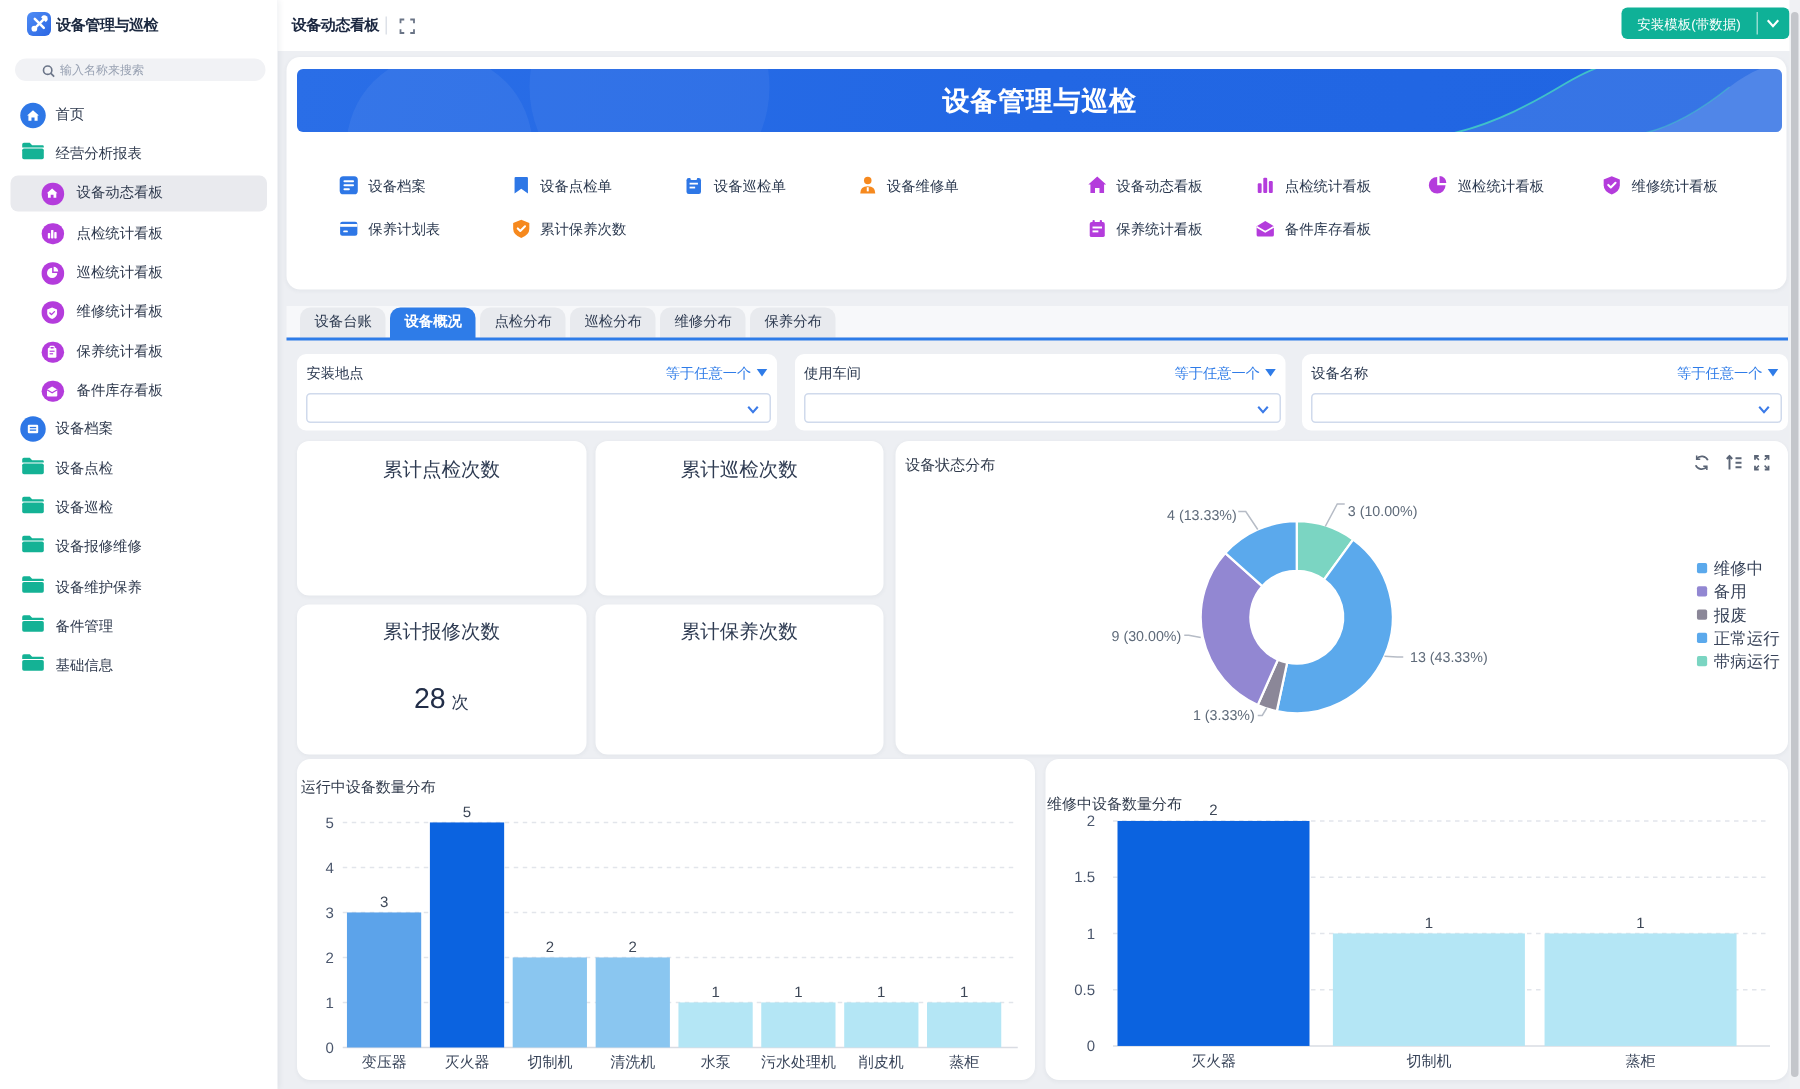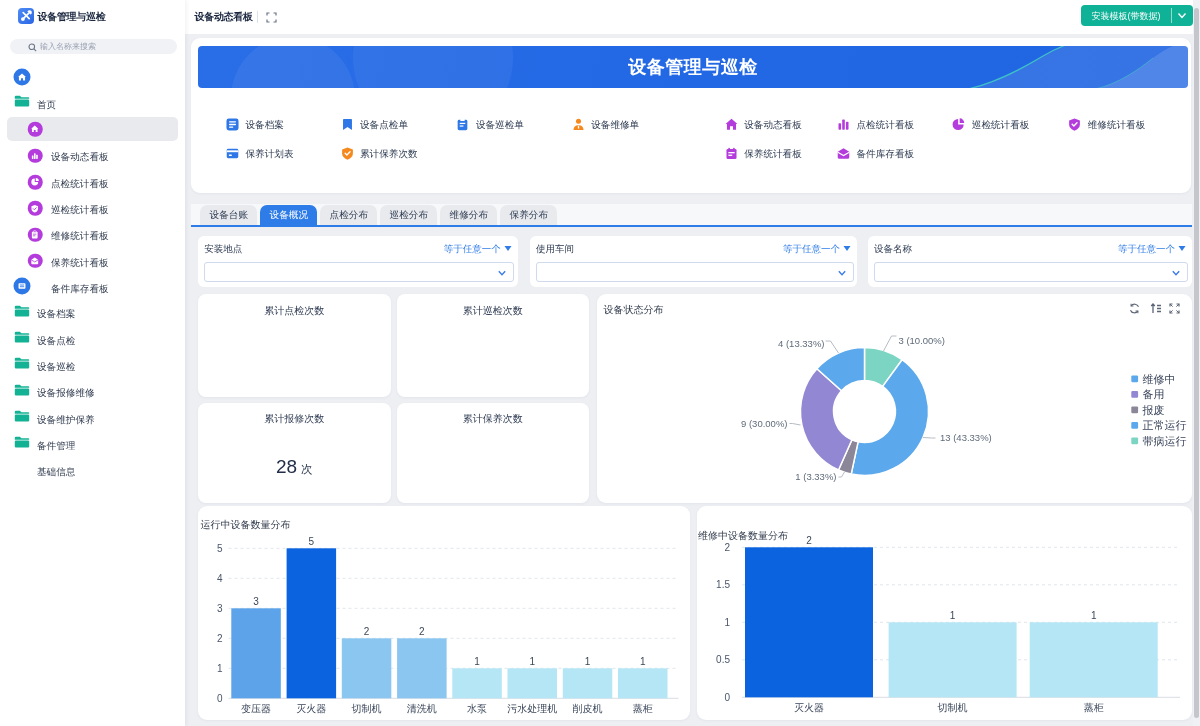--- a/index.html
+++ b/index.html
@@ -6,21 +6,21 @@
 html,body { width:1200px; height:726px; overflow:hidden; }
 body { font-family:"Liberation Sans", sans-serif; background:#edeff3; position:relative; }
 .abs { position:absolute; }
 
 #sidebar { position:absolute; left:0; top:0; width:185px; height:726px; background:#fff; box-shadow:1px 0 4px rgba(40,50,80,.08); z-index:5; }
 #logo { position:absolute; left:18px; top:8px; width:16px; height:16px; border-radius:4px; background:linear-gradient(135deg,#4e8cf5,#2b66e3); }
 #apptitle { position:absolute; left:37.5px; top:10px; font-size:10px; letter-spacing:-0.3px; font-weight:bold; color:#1c2940; }
 #search { position:absolute; left:10px; top:39px; width:167px; height:15px; border-radius:8px; background:#f1f2f5; color:#98a1b2; font-size:8px; line-height:15px; }
 #search span.ph { position:absolute; left:30px; top:0; }
 .mrow { position:absolute; left:0; width:185px; height:26px; }
-.mrow .txt { position:absolute; top:50%; transform:translateY(-50%); font-size:9.6px; color:#2f3a4e; white-space:nowrap;margin-top:28px; }
+.mrow .txt { position:absolute; top:50%; transform:translateY(-50%); font-size:9.6px; color:#2f3a4e; white-space:nowrap; }
 .mrow.lvl1 .txt { left:37px; }
 .mrow.lvl2 .txt { left:51px; }
 .micon { position:absolute; top:50%; transform:translate(-50%,-50%); }
 .mrow.lvl1 .micon { left:21.5px; }
 .mrow.lvl2 .micon { left:35px; }
 .activebg { position:absolute; left:7px; right:7px; top:1px; bottom:1px; background:#e9eaee; border-radius:5px; }
 .circ17 { width:17px; height:17px; border-radius:50%; display:flex; align-items:center; justify-content:center; }
 .circ14 { width:14.5px; height:14.5px; border-radius:50%; display:flex; align-items:center; justify-content:center; }
 
 #header { position:absolute; left:185px; top:0; width:1015px; height:34px; background:#fff; }
@@ -35,31 +35,31 @@
 
 .panel { position:absolute; background:#fff; border-radius:9px; box-shadow:0 1px 3px rgba(40,50,80,.05); }
 #banner { position:absolute; left:198px; top:45.5px; width:990px; height:42.5px; border-radius:4px; background:linear-gradient(100deg,#2a6ee7 0%,#2267e4 50%,#2065e2 100%); overflow:hidden; }
 #banner .bt { position:absolute; width:100%; text-align:center; top:12.5px; font-size:18px; line-height:18px; font-weight:bold; color:#fff; letter-spacing:0.5px; }
 .link { position:absolute; height:13px; }
 .link .li { position:absolute; left:0; top:0; }
 .link .lt { position:absolute; left:19.5px; top:1.5px; font-size:9.6px; color:#2c3a50; white-space:nowrap; line-height:11px; }
 
 #tabstrip { position:absolute; left:190.5px; top:203.5px; width:1001px; height:21.8px; background:#f7f8fa; }
 .tab { position:absolute; top:205px; height:20.5px; width:57px; background:#e8eaee; border-radius:7px 7px 0 0; font-size:9.6px; color:#2f3c52; text-align:center; line-height:20.5px; }
-.tab.act { background:#2e7ce8; color:#fff; font-weight:normal; }
+.tab.act { background:#2e7ce8; color:#fff; font-weight:bold; }
 #tabline { position:absolute; left:190.5px; top:225.3px; width:1001px; height:2px; background:#2e7ce8; }
 
 .fpanel { position:absolute; top:236px; height:51px; background:#fff; border-radius:6px; }
 .fpanel .lab { position:absolute; left:6.5px; top:6.5px; font-size:9.5px; color:#2b3950; }
 .fpanel .opr { position:absolute; right:6px; top:6.5px; font-size:9.5px; color:#2f7ce8; }
 .fpanel .sel { position:absolute; left:6.3px; right:3.5px; top:25.6px; height:20.8px; border:1px solid #d0daec; border-radius:3px; background:#fff; }
 .fpanel .sel .chev { position:absolute; right:6px; top:5px; }
 
 .scard { position:absolute; width:192.5px; background:#fff; border-radius:8px; box-shadow:0 1px 3px rgba(40,50,80,.05); text-align:center; }
-.scard .st { font-size:10px; color:#2e3b52; margin-top:9.5px; }
+.scard .st { font-size:13px; color:#2e3b52; margin-top:9.5px; }
 .scard .sv { position:absolute; width:100%; top:54px; font-size:19px; line-height:19px; color:#222e48; }
 .scard .sv small { font-size:11.5px; color:#2e3b52; margin-left:4px; }
 
 .ctitle { position:absolute; font-size:10px; color:#333d4e; }
 text { font-family:"Liberation Sans", sans-serif; }
 </style>
 </head>
 <body>
 
 <div id="sidebar">

